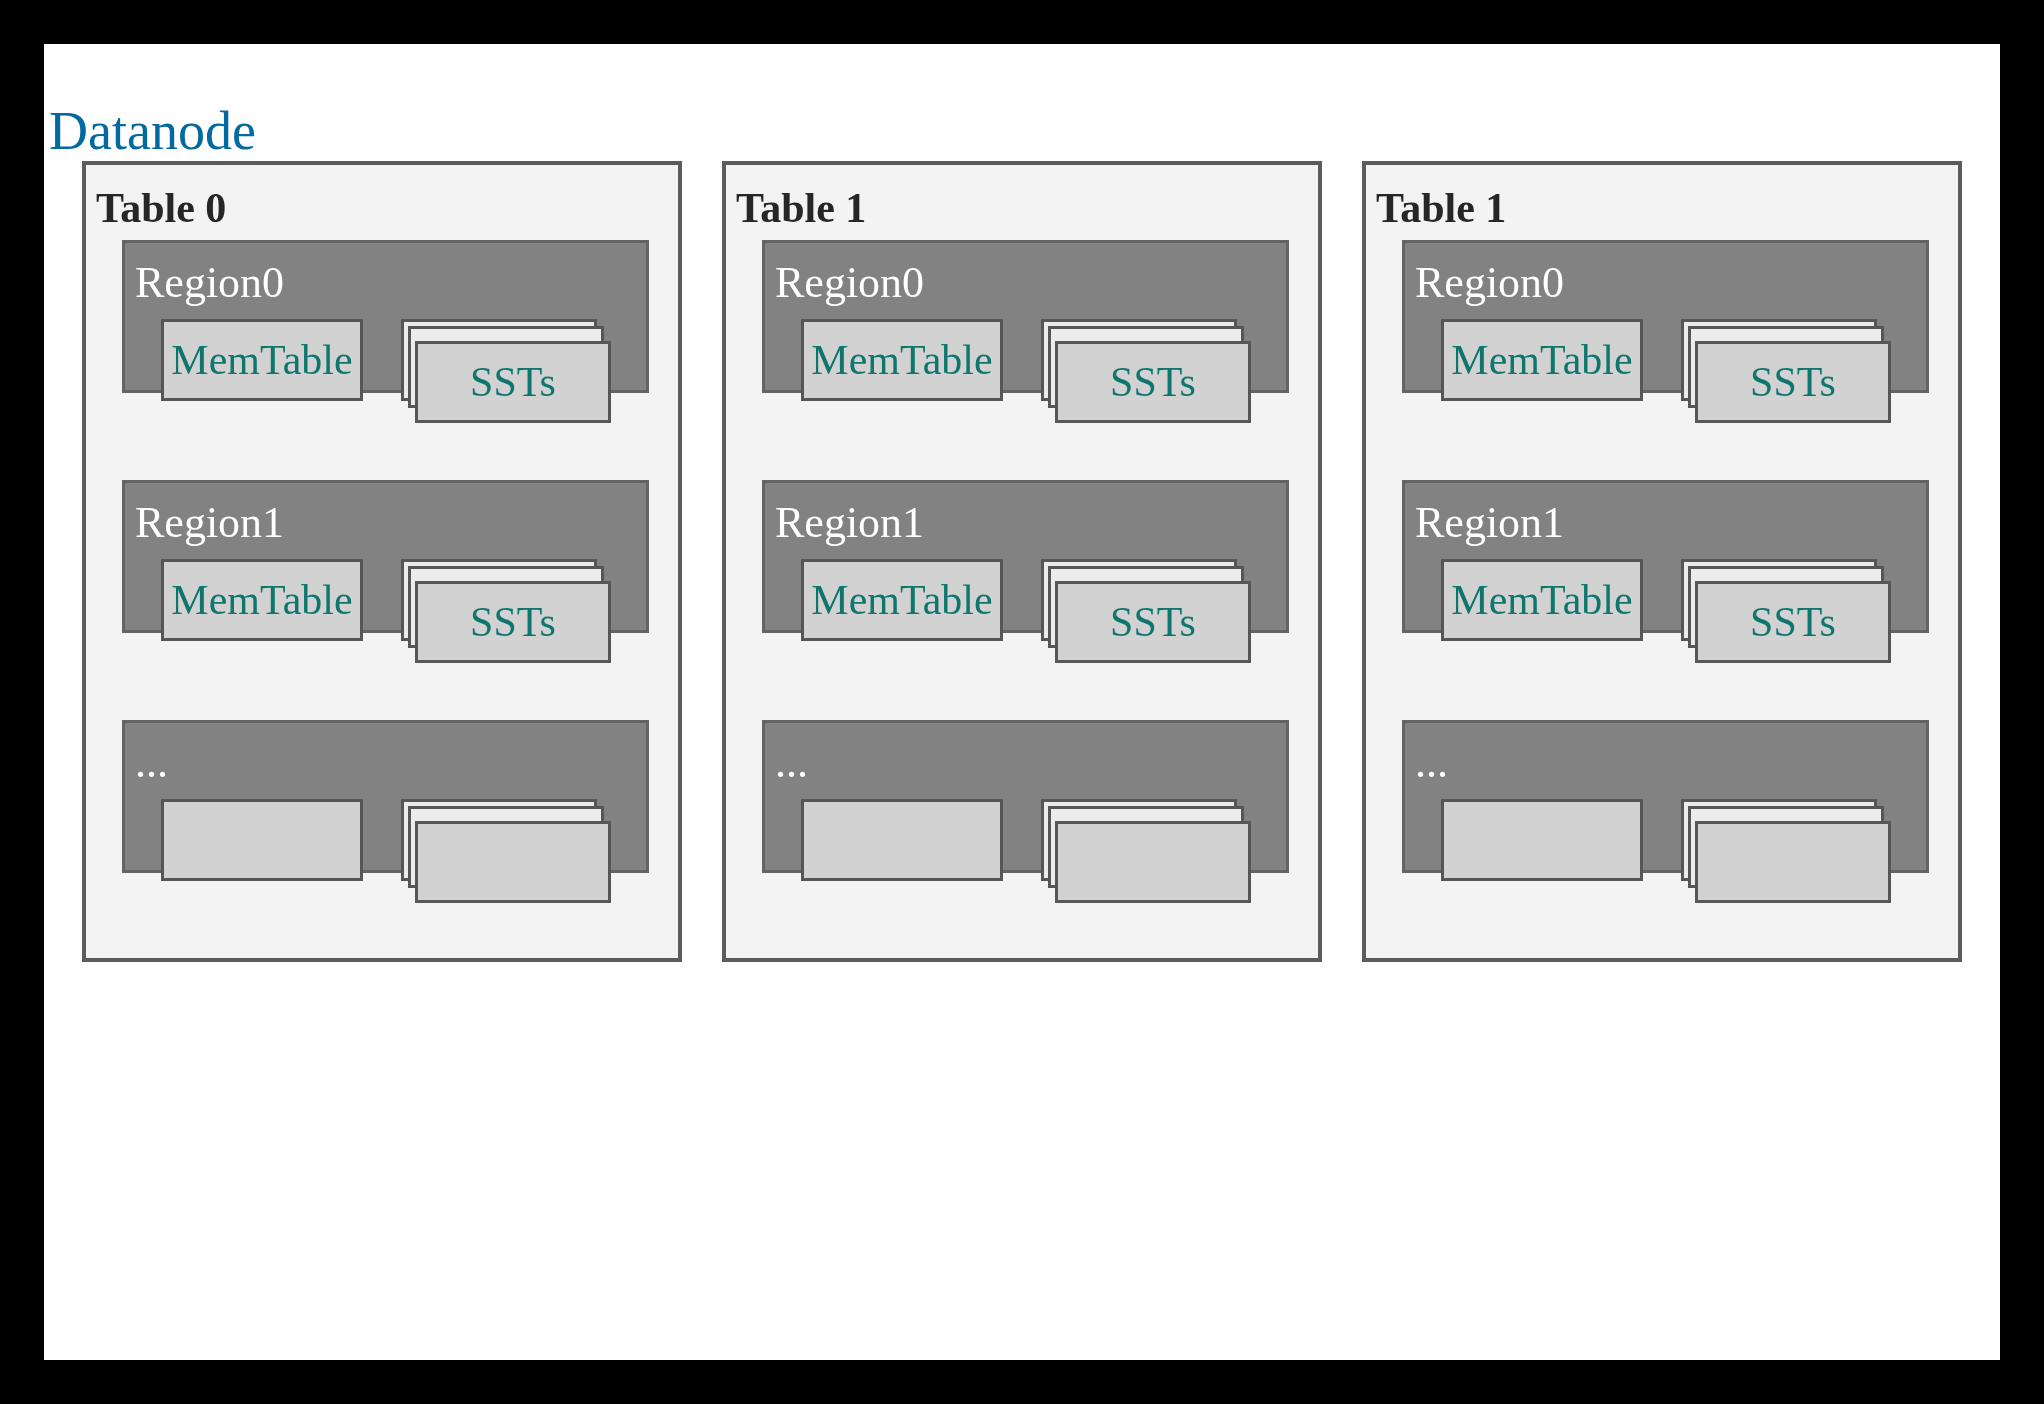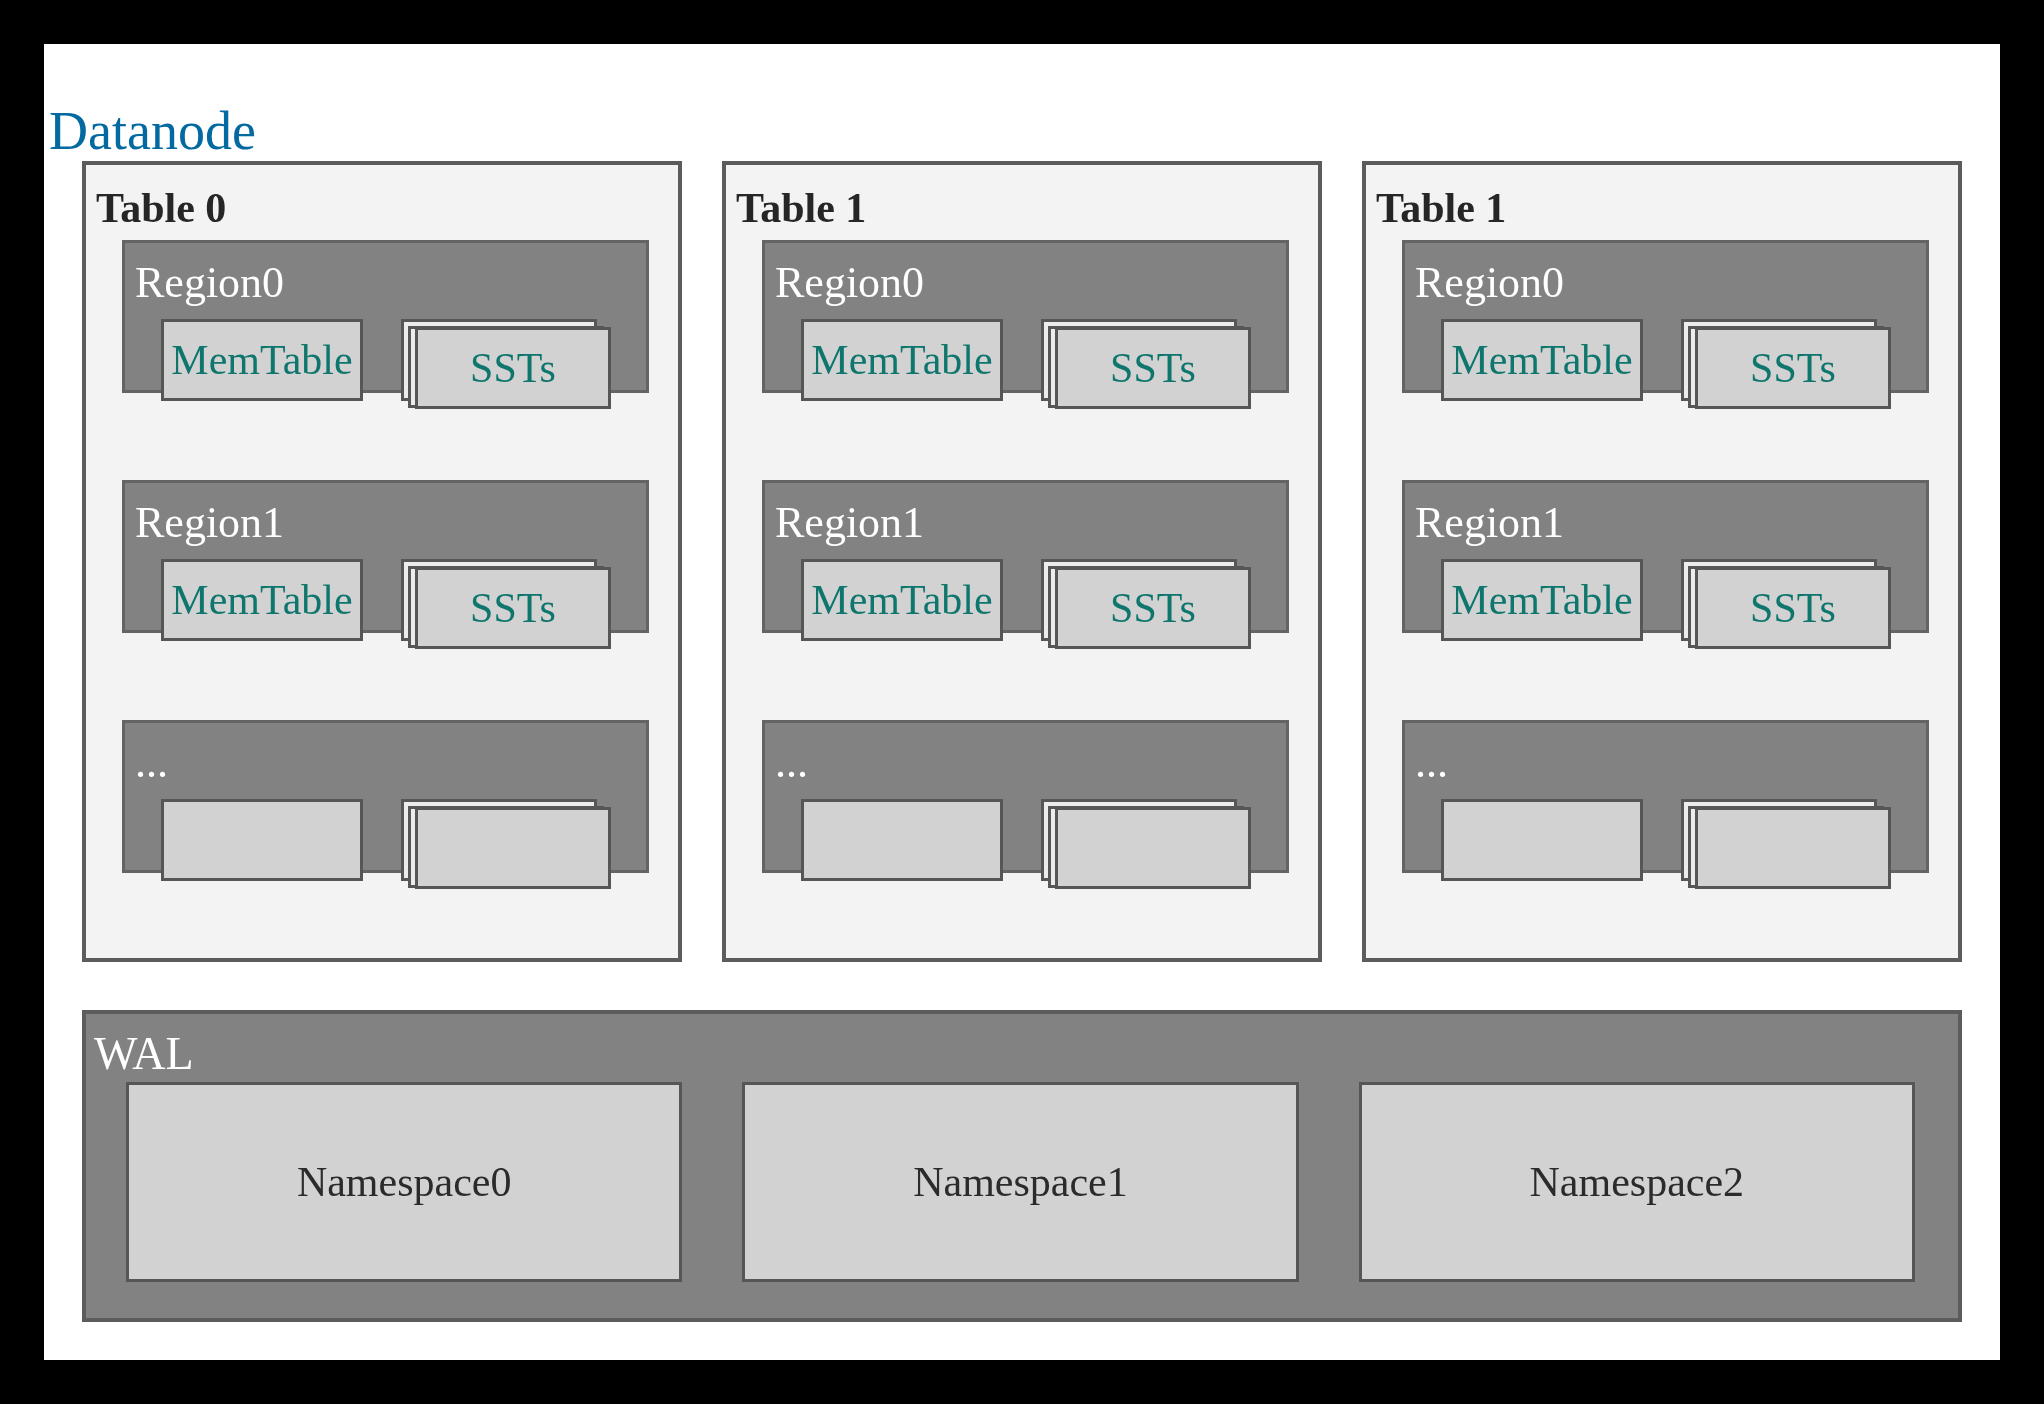--- a/index.html
+++ b/index.html
@@ -88,21 +88,21 @@
   }
   .sst-card {
     position: absolute;
     width: 196px; height: 82px;
     border: 3px solid #565656;
     background: #ececec;
   }
   .sst-card-back   { left: 0;    top: 0; }
   .sst-card-middle { left: 7px;  top: 7px; }
   .sst-card-front  {
-    left: 14px; top: 8px;
+    left: 14px; top: 22px;
     background: #d2d2d2;
     display: flex;
     align-items: center;
     justify-content: center;
   }
   .wal-box {
     position: absolute;
     left: 38px; top: 966px;
     width: 1880px; height: 312px;
     background: #828282;
@@ -279,28 +279,14 @@
           <div class="sst-card sst-card-middle"></div>
           <div class="sst-card sst-card-front">
             <span class="box-label"></span>
           </div>
         </div>
       </div>
     </div>
 
   </div>
 
-  <div class="wal-box">
-    <div class="wal-title">WAL</div>
-    <div class="namespace-row">
-      <div class="namespace-box">
-        <span class="box-label">Namespace0</span>
-      </div>
-      <div class="namespace-box">
-        <span class="box-label">Namespace1</span>
-      </div>
-      <div class="namespace-box">
-        <span class="box-label">Namespace2</span>
-      </div>
-    </div>
-  </div>
 
 </div>
 
 </body></html>

